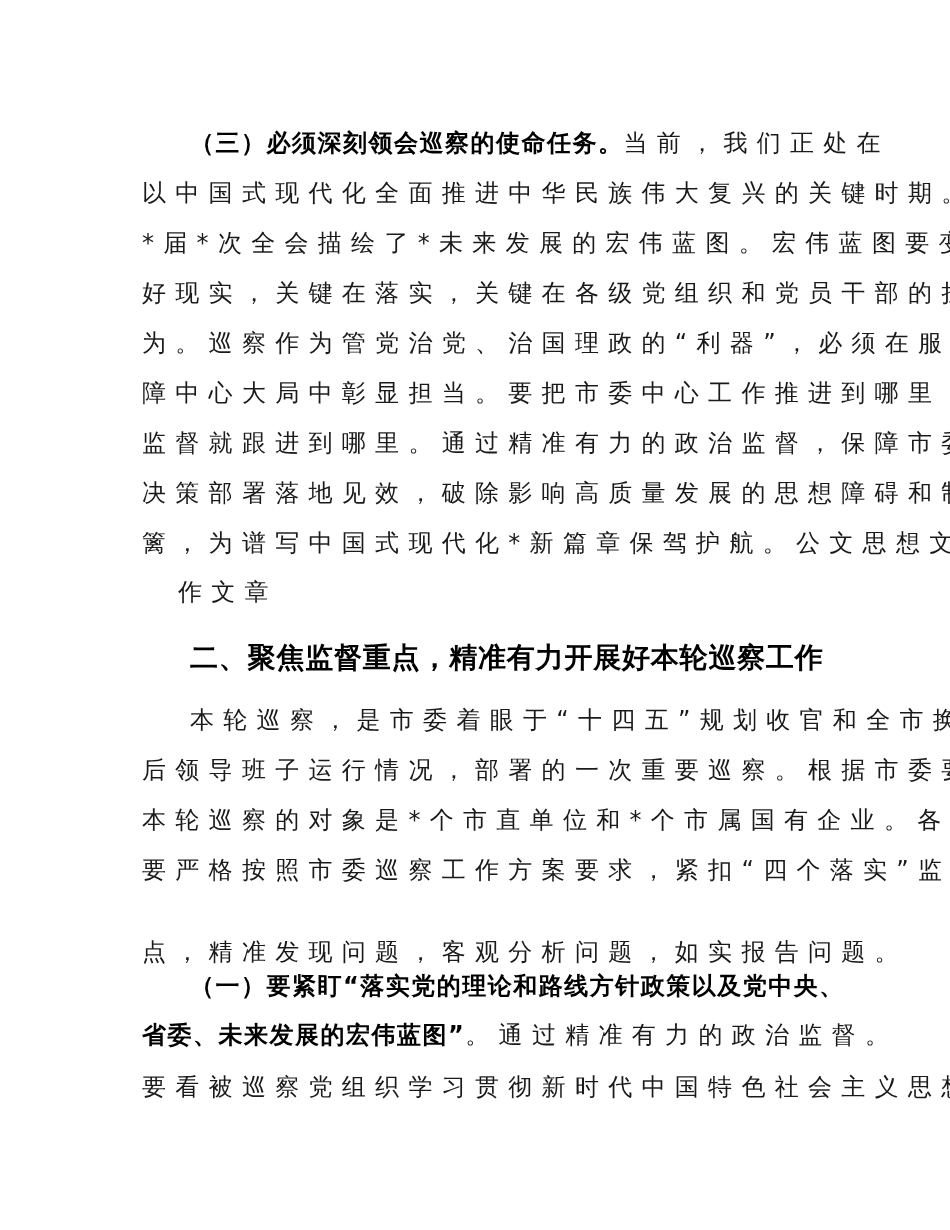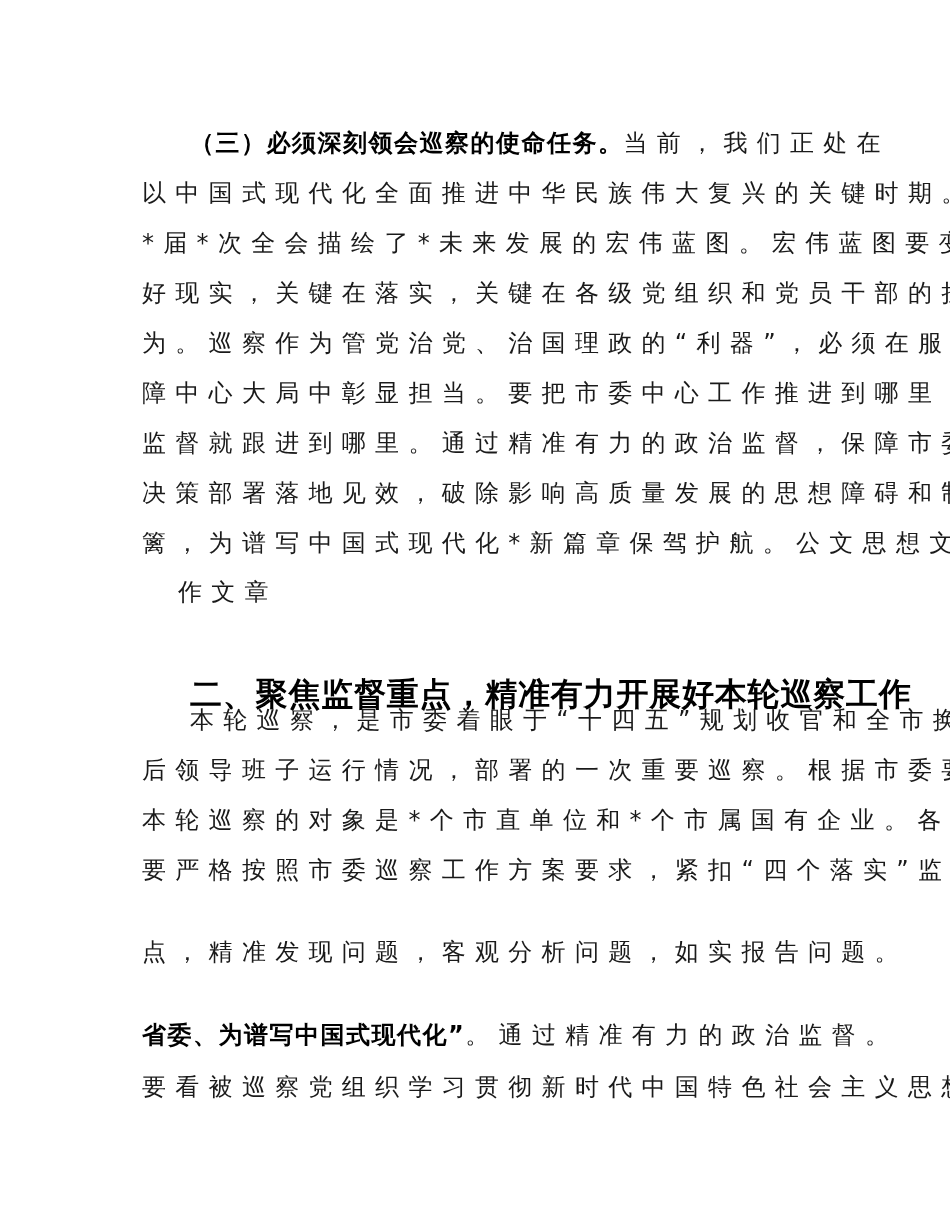--- a/index.html
+++ b/index.html
@@ -1,21 +1,21 @@
 <!DOCTYPE html>
 <html><head>
 <meta charset="utf-8">
 <style>
   html, body { margin: 0; padding: 0; background: #ffffff; }
   body { width: 950px; height: 1230px; position: relative; overflow: hidden;
          font-family: "DejaVu Sans", "Liberation Sans", sans-serif; color: #111111; }
   .page { position: absolute; left: 0; top: 0; width: 950px; height: 1230px; background: #ffffff; }
   .line { position: absolute; white-space: nowrap; font-size: 24px; line-height: 30px; height: 30px; }
   .body-line { letter-spacing: 9.3px; font-weight: normal; color: #1a1a1a; }
-  .heading { letter-spacing: 0.8px; font-weight: bold; color: #000000; font-size: 32px; margin-top: 36px; }
+  .heading { letter-spacing: 0.8px; font-weight: bold; color: #000000; font-size: 28px; }
   .mix-bold { font-weight: bold; color: #000; letter-spacing: 1.5px; }
   .mix-normal { font-weight: normal; color: #1a1a1a; letter-spacing: 9.3px; }
 </style>
 </head>
 <body>
 
 <div class="page">
 
   <div class="line" style="left:190px; top:128px;text-align:center;">
     <span class="mix-bold">（三）必须深刻领会巡察的使命任务。</span><span class="mix-normal">当前，我们正处在</span>
@@ -31,18 +31,19 @@
   <div class="line body-line" style="left:142px; top:577px;margin-left:36px;">作文章</div>
 
   <div class="line heading" style="left:190px; top:643px;">二、聚焦监督重点，精准有力开展好本轮巡察工作</div>
 
   <div class="line body-line" style="left:190px; top:705px;">本轮巡察，是市委着眼于“十四五”规划收官和全市换届</div>
   <div class="line body-line" style="left:142px; top:755px;">后领导班子运行情况，部署的一次重要巡察。根据市委要求，</div>
   <div class="line body-line" style="left:142px; top:805px;">本轮巡察的对象是*个市直单位和*个市属国有企业。各巡察组</div>
   <div class="line body-line" style="left:142px; top:855px;">要严格按照市委巡察工作方案要求，紧扣“四个落实”监督重</div>
   <div class="line body-line" style="left:142px; top:905px;margin-top:32px;">点，精准发现问题，客观分析问题，如实报告问题。</div>
 
+  <div class="line mix-bold" style="left:190px; top:971px;">（一）要紧盯“落实党的理论和路线方针政策以及党中央、</div>
   <div class="line" style="left:142px; top:1020px;">
-    <span class="mix-bold">省委、为谱写中国式现代化”</span><span class="mix-normal">。通过精准有力的政治监督。</span>
+    <span class="mix-bold">省委、未来发展的宏伟蓝图”</span><span class="mix-normal">。通过精准有力的政治监督。</span>
   </div>
   <div class="line body-line" style="left:142px; top:1072px;">要看被巡察党组织学习贯彻新时代中国特色社会主义思想是否</div>
 
 </div>
 
 </body></html>

